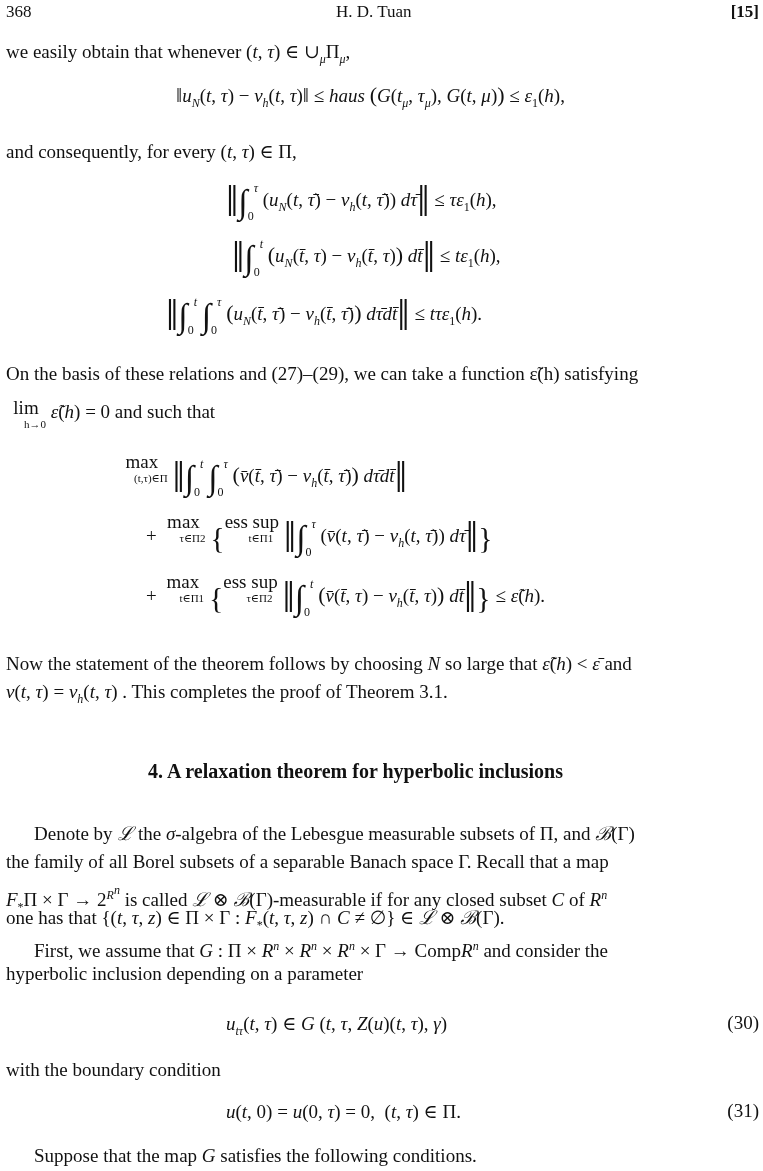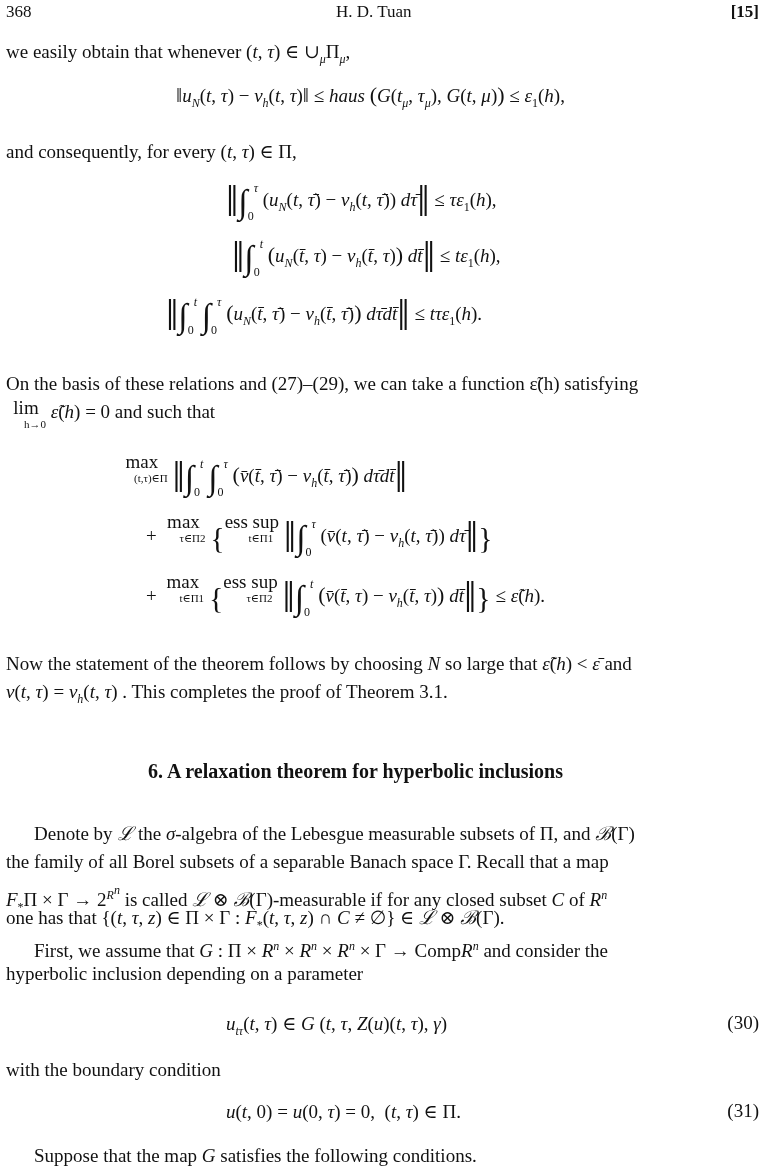--- a/index.html
+++ b/index.html
@@ -35,21 +35,21 @@
 <div class="abs" style="top:176px; left:226px;">
   <span style="font-size:44px; vertical-align:middle;">‖</span><span class="int">∫</span><sub style="vertical-align:-14px;">0</sub><sup style="vertical-align:14px;"><i>τ</i></sup> (<i>u<sub>N</sub></i>(<i>t</i>, <i>τ̄</i>) − <i>v<sub>h</sub></i>(<i>t</i>, <i>τ̄</i>)) <i>dτ̄</i><span style="font-size:44px; vertical-align:middle;">‖</span> ≤ <i>τε</i><sub>1</sub>(<i>h</i>),
 </div>
 <div class="abs" style="top:232px; left:232px;">
   <span style="font-size:44px; vertical-align:middle;">‖</span><span class="int">∫</span><sub style="vertical-align:-14px;">0</sub><sup style="vertical-align:14px;"><i>t</i></sup> <span style="font-size:22px;">(</span><i>u<sub>N</sub></i>(<i>t̄</i>, <i>τ</i>) − <i>v<sub>h</sub></i>(<i>t̄</i>, <i>τ</i>)<span style="font-size:22px;">)</span> <i>dt̄</i><span style="font-size:44px; vertical-align:middle;">‖</span> ≤ <i>tε</i><sub>1</sub>(<i>h</i>),
 </div>
 <div class="abs" style="top:290px; left:166px;">
   <span style="font-size:44px; vertical-align:middle;">‖</span><span class="int">∫</span><sub style="vertical-align:-14px;">0</sub><sup style="vertical-align:14px;"><i>t</i></sup> <span class="int">∫</span><sub style="vertical-align:-14px;">0</sub><sup style="vertical-align:14px;"><i>τ</i></sup> <span style="font-size:22px;">(</span><i>u<sub>N</sub></i>(<i>t̄</i>, <i>τ̄</i>) − <i>v<sub>h</sub></i>(<i>t̄</i>, <i>τ̄</i>)<span style="font-size:22px;">)</span> <i>dτ̄dt̄</i><span style="font-size:44px; vertical-align:middle;">‖</span> ≤ <i>tτε</i><sub>1</sub>(<i>h</i>).
 </div>
 
-<div class="abs p" style="top:370px;">On the basis of these relations and (27)–(29), we can take a function ε̃(h) satisfying</div>
+<div class="abs p" style="top:360px;">On the basis of these relations and (27)–(29), we can take a function ε̃(h) satisfying</div>
 <div class="abs p" style="top:398px;">
   <span class="under">
       <span>lim</span>
       <span class="u">h→0</span>
     </span> <i>ε̃</i>(<i>h</i>) = 0 and such that
 </div>
 
 <div class="abs" style="top:452px; left:116px;">
   <span class="under">
       <span>max</span>
@@ -76,21 +76,21 @@
   <span class="brace">{</span><span class="under">
       <span>ess sup</span>
       <span class="u">τ∈Π2</span>
     </span>
   <span style="font-size:44px; vertical-align:middle;">‖</span><span class="int">∫</span><sub style="vertical-align:-14px;">0</sub><sup style="vertical-align:14px;"><i>t</i></sup> <span style="font-size:22px;">(</span><i>v̄</i>(<i>t̄</i>, <i>τ</i>) − <i>v<sub>h</sub></i>(<i>t̄</i>, <i>τ</i>)<span style="font-size:22px;">)</span> <i>dt̄</i><span style="font-size:44px; vertical-align:middle;">‖</span><span class="brace">}</span> ≤ <i>ε̃</i>(<i>h</i>).
 </div>
 
 <div class="abs p" style="top:650px;">Now the statement of the theorem follows by choosing <i>N</i> so large that <i>ε̃</i>(<i>h</i>) &lt; <i>ε̄</i> and</div>
 <div class="abs p" style="top:678px;"><i>v</i>(<i>t</i>, <i>τ</i>) = <i>v<sub>h</sub></i>(<i>t</i>, <i>τ</i>) . This completes the proof of Theorem 3.1.</div>
 
-<div class="abs sec" style="top:760px; left:148px;">6.  A relaxation theorem for hyperbolic inclusions</div>
+<div class="abs sec" style="top:760px; left:148px;">4.  A relaxation theorem for hyperbolic inclusions</div>
 
 <div class="abs p" style="top:820px; left:34px;">Denote by <i>ℒ</i> the <i>σ</i>-algebra of the Lebesgue measurable subsets of Π, and <i>ℬ</i>(Γ)</div>
 <div class="abs p" style="top:848px;">the family of all Borel subsets of a separable Banach space Γ.  Recall that a map</div>
 <div class="abs p" style="top:876px;"><i>F</i><sub>*</sub>Π × Γ → 2<sup><i>R<sup>n</sup></i></sup> is called <i>ℒ</i> ⊗ <i>ℬ</i>(Γ)-measurable if for any closed subset <i>C</i> of <i>R<sup>n</sup></i></div>
 <div class="abs p" style="top:904px;text-align:center;">one has that {(<i>t</i>, <i>τ</i>, <i>z</i>) ∈ Π × Γ : <i>F</i><sub>*</sub>(<i>t</i>, <i>τ</i>, <i>z</i>) ∩ <i>C</i> ≠ ∅} ∈ <i>ℒ</i> ⊗ <i>ℬ</i>(Γ).</div>
 
 <div class="abs p" style="top:932px; left:34px;">First, we assume that <i>G</i> : Π × <i>R<sup>n</sup></i> × <i>R<sup>n</sup></i> × <i>R<sup>n</sup></i> × Γ → Comp<i>R<sup>n</sup></i> and consider the</div>
 <div class="abs p" style="top:960px;">hyperbolic inclusion depending on a parameter</div>
 
 <div class="abs" style="top:1012px; left:226px;">

